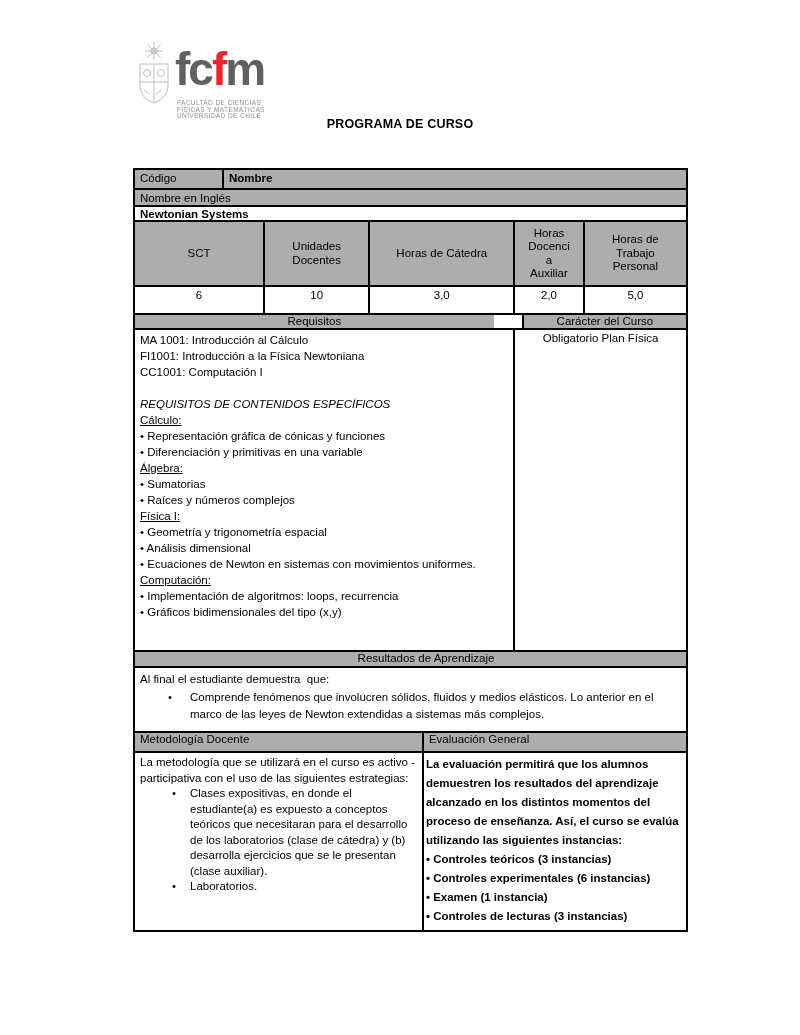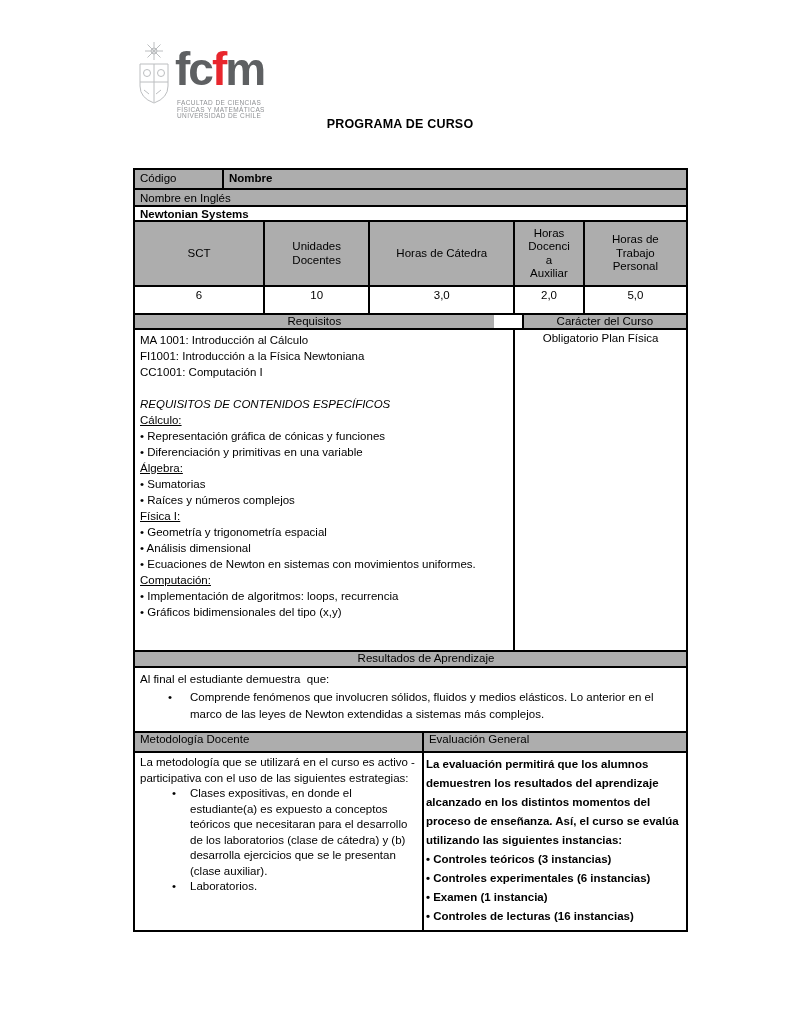--- a/index.html
+++ b/index.html
@@ -198,19 +198,19 @@
         <div class="m-item">
           <span class="dot">•</span>
           <span>Laboratorios.</span>
         </div>
       </div>
       <div class="c eva w266">
         <div>La evaluación permitirá que los alumnos demuestren los resultados del aprendizaje alcanzado en los distintos momentos del proceso de enseñanza. Así, el curso se evalúa utilizando las siguientes instancias:</div>
         <div>• Controles teóricos (3 instancias)</div>
         <div>• Controles experimentales (6 instancias)</div>
         <div>• Examen (1 instancia)</div>
-        <div>• Controles de lecturas (16 instancias)</div>
+        <div>• Controles de lecturas (3 instancias)</div>
         <div>• Informes de laboratorios (12 instancias).</div>
       </div>
     </div>
 
   </div>
 </div>
 
 </body></html>

